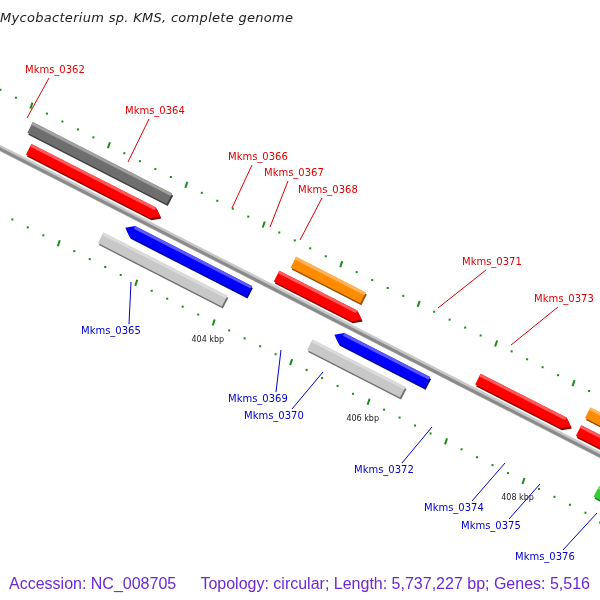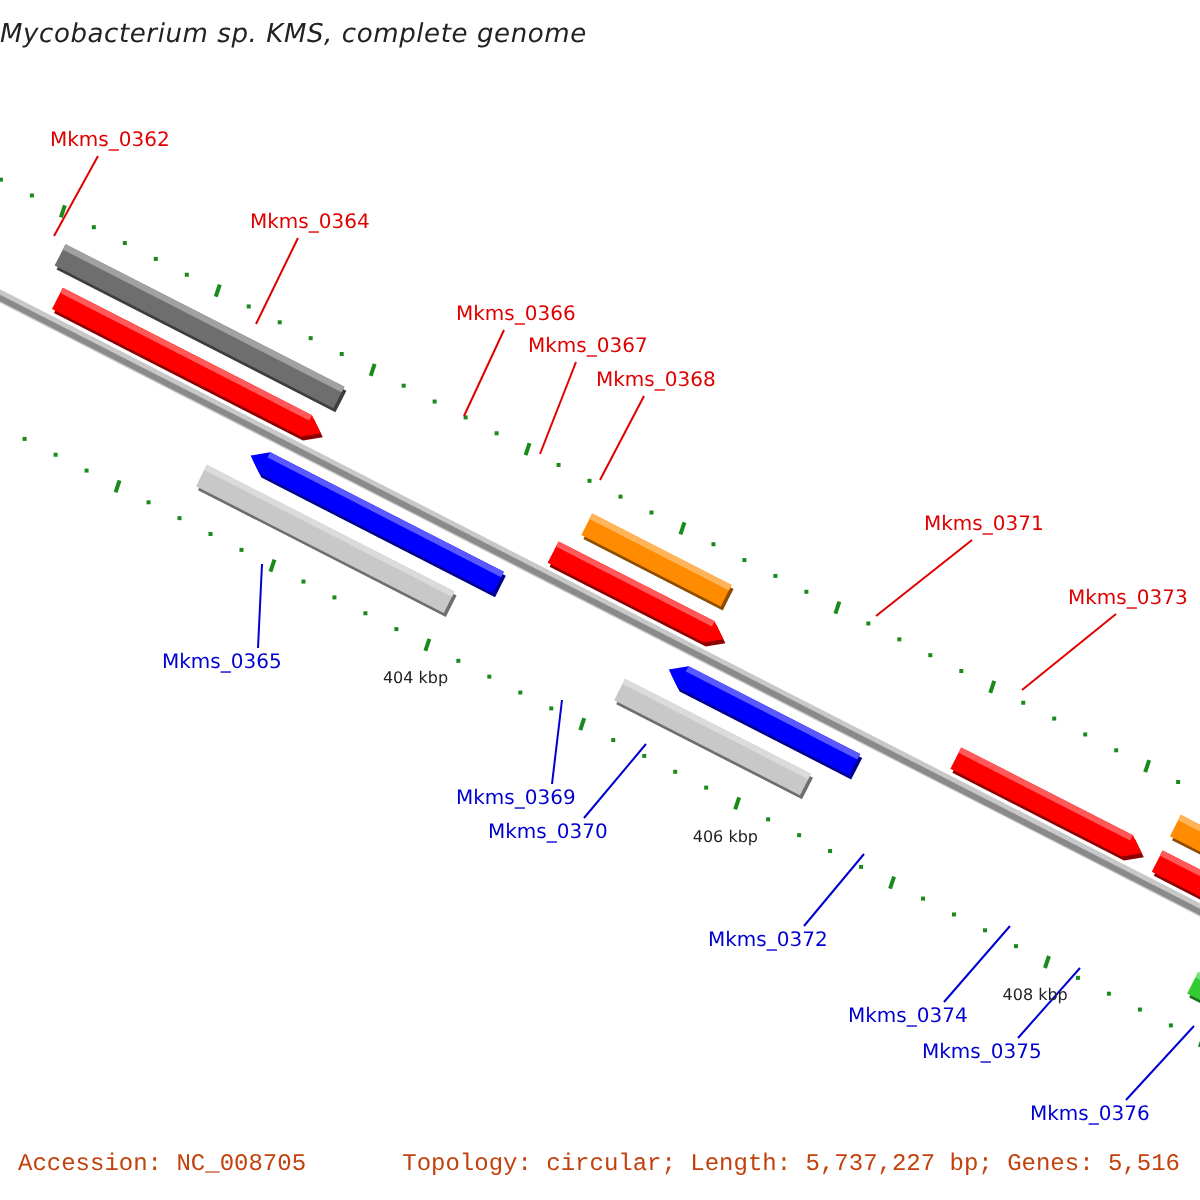--- a/index.html
+++ b/index.html
@@ -1,19 +1,19 @@
 <!DOCTYPE html>
 <html><head>
 <meta charset="utf-8">
 <style>
   html, body { margin: 0; padding: 0; background: #ffffff; }
   body { width: 600px; height: 600px; position: relative; overflow: hidden; font-family: "DejaVu Sans", sans-serif; }
   #title { position: absolute; top: 10px; left: 0; width: 600px; text-align: left; font-style: italic; font-size: 13px; color: #222; letter-spacing: 0.3px; }
   #map { position: absolute; left: 0; top: 0; }
-  .footer { position: absolute; top: 575px; font-size: 12px; color: #c2410c; font-family: Liberation Mono, monospace; }
+  .footer { position: absolute; top: 575px; font-size: 16px; color: #6d28d9; font-family: Liberation Sans, sans-serif; }
   #acc { left: 9px; }
   #topo { right: 10px; margin-left: 28px; }
   .lbl-top { fill: #e00000; font-size: 10px; font-family: "DejaVu Sans", sans-serif; }
   .lbl-bot { fill: #0000d0; font-size: 10px; font-family: "DejaVu Sans", sans-serif; }
   .kbp { fill: #222; font-size: 8px; font-family: "DejaVu Sans", sans-serif; }
 </style>
 </head>
 <body>
 
 <div id="title">Mycobacterium sp. KMS, complete genome</div>

